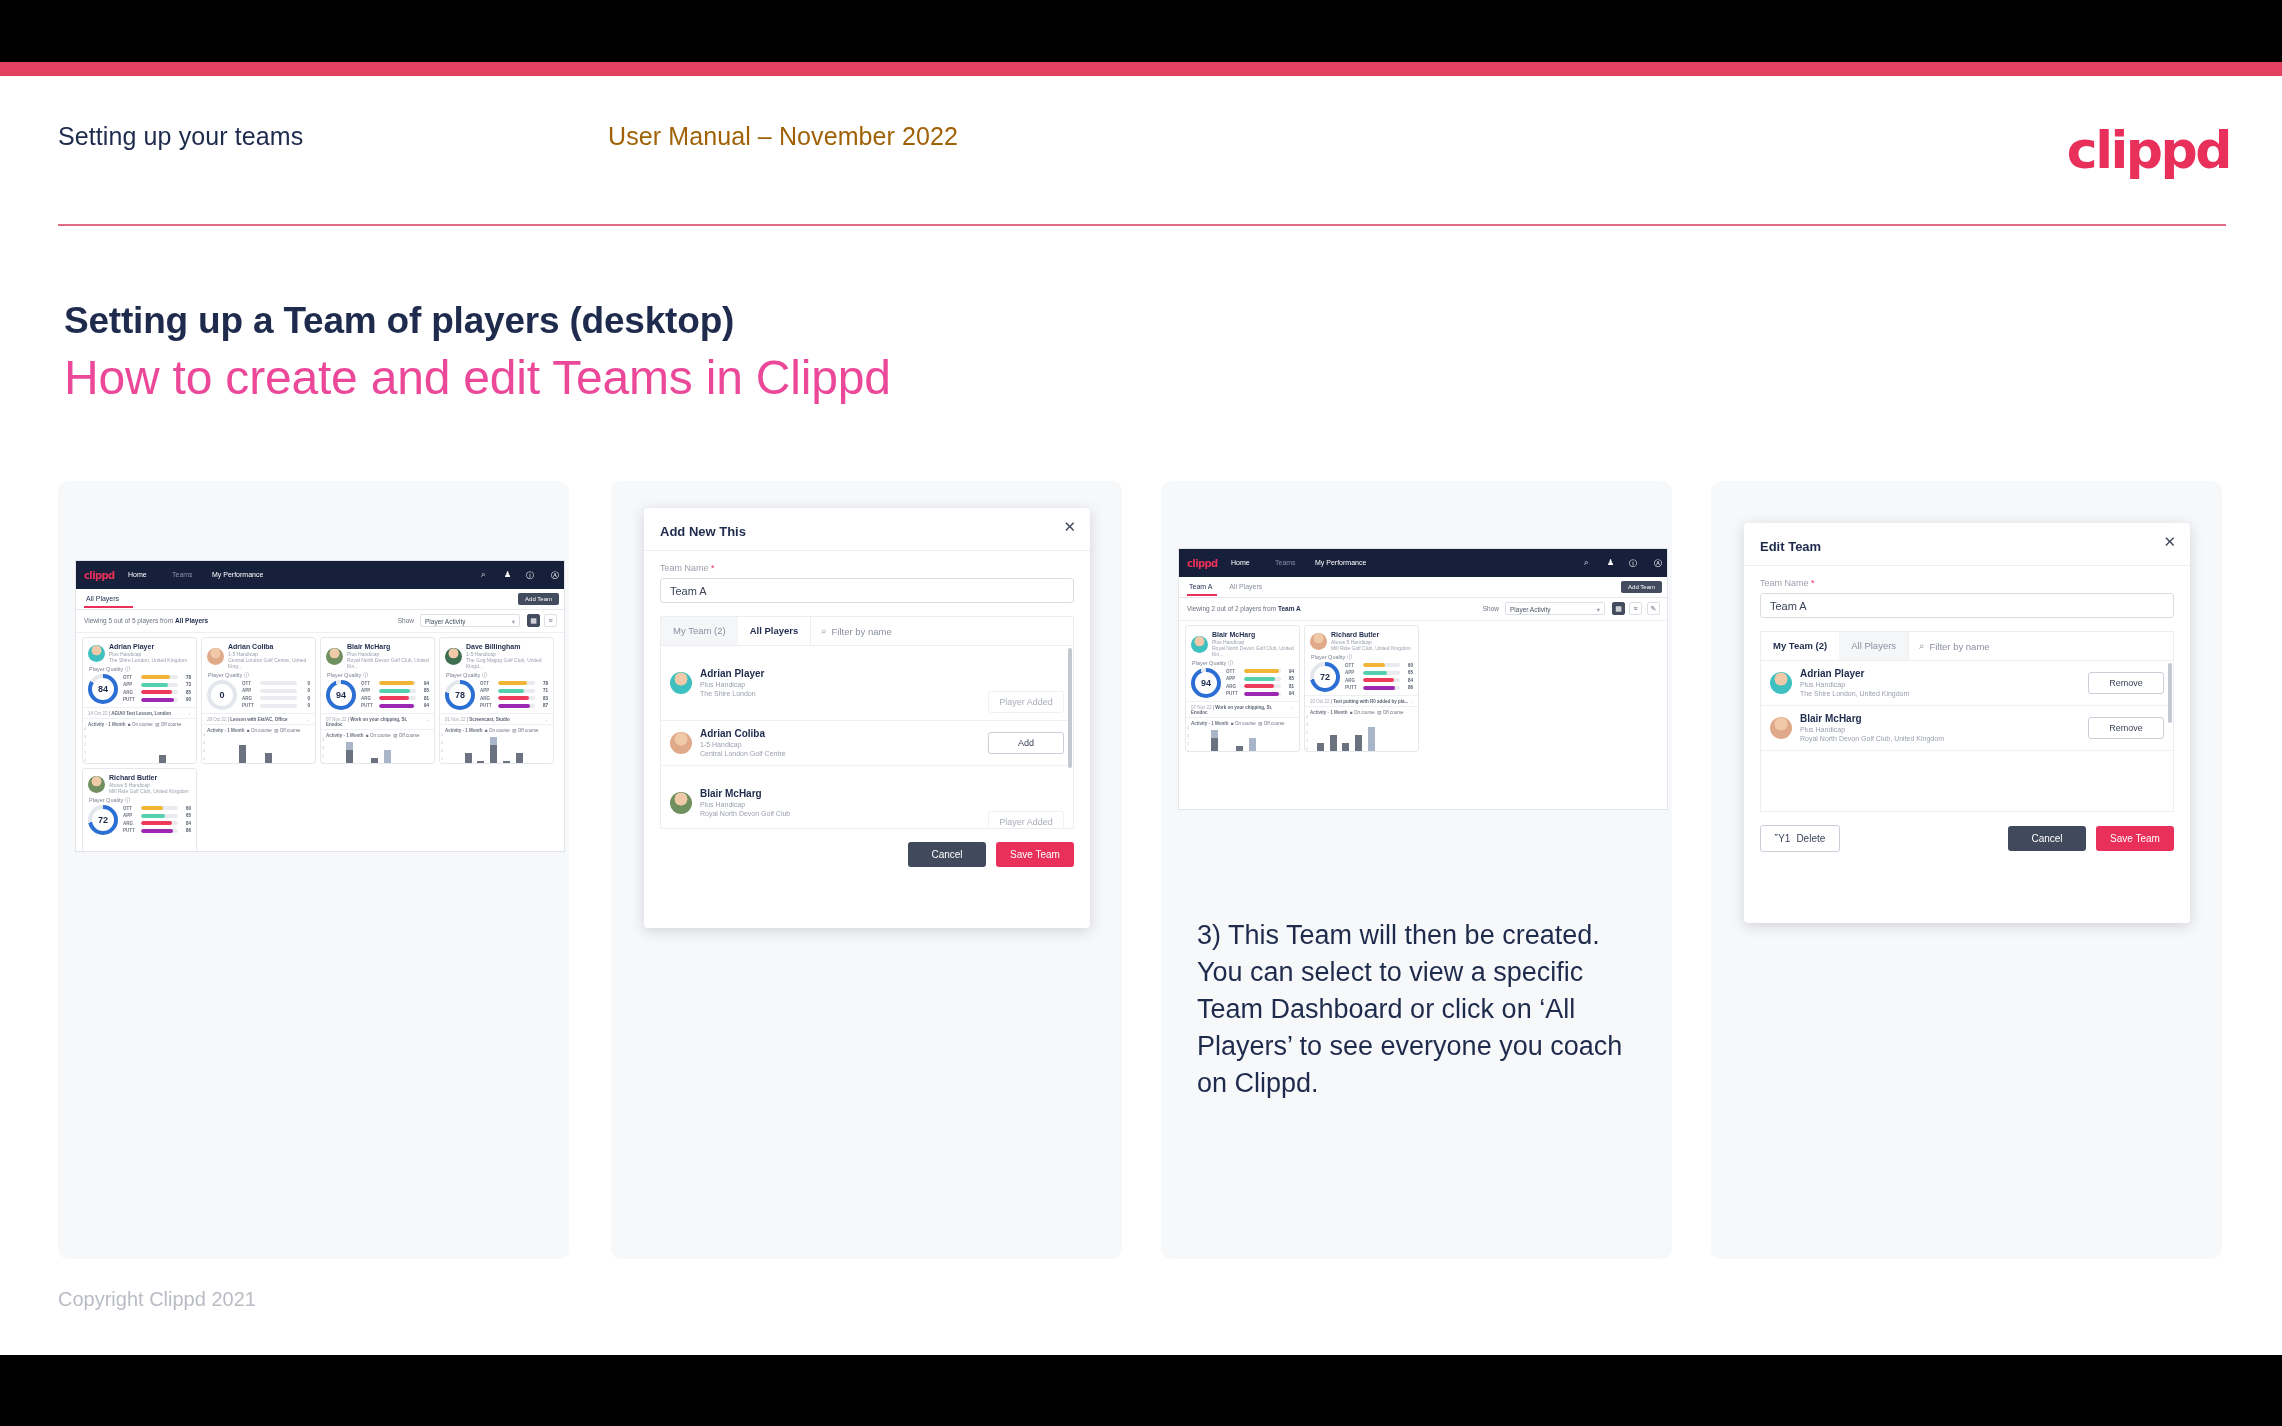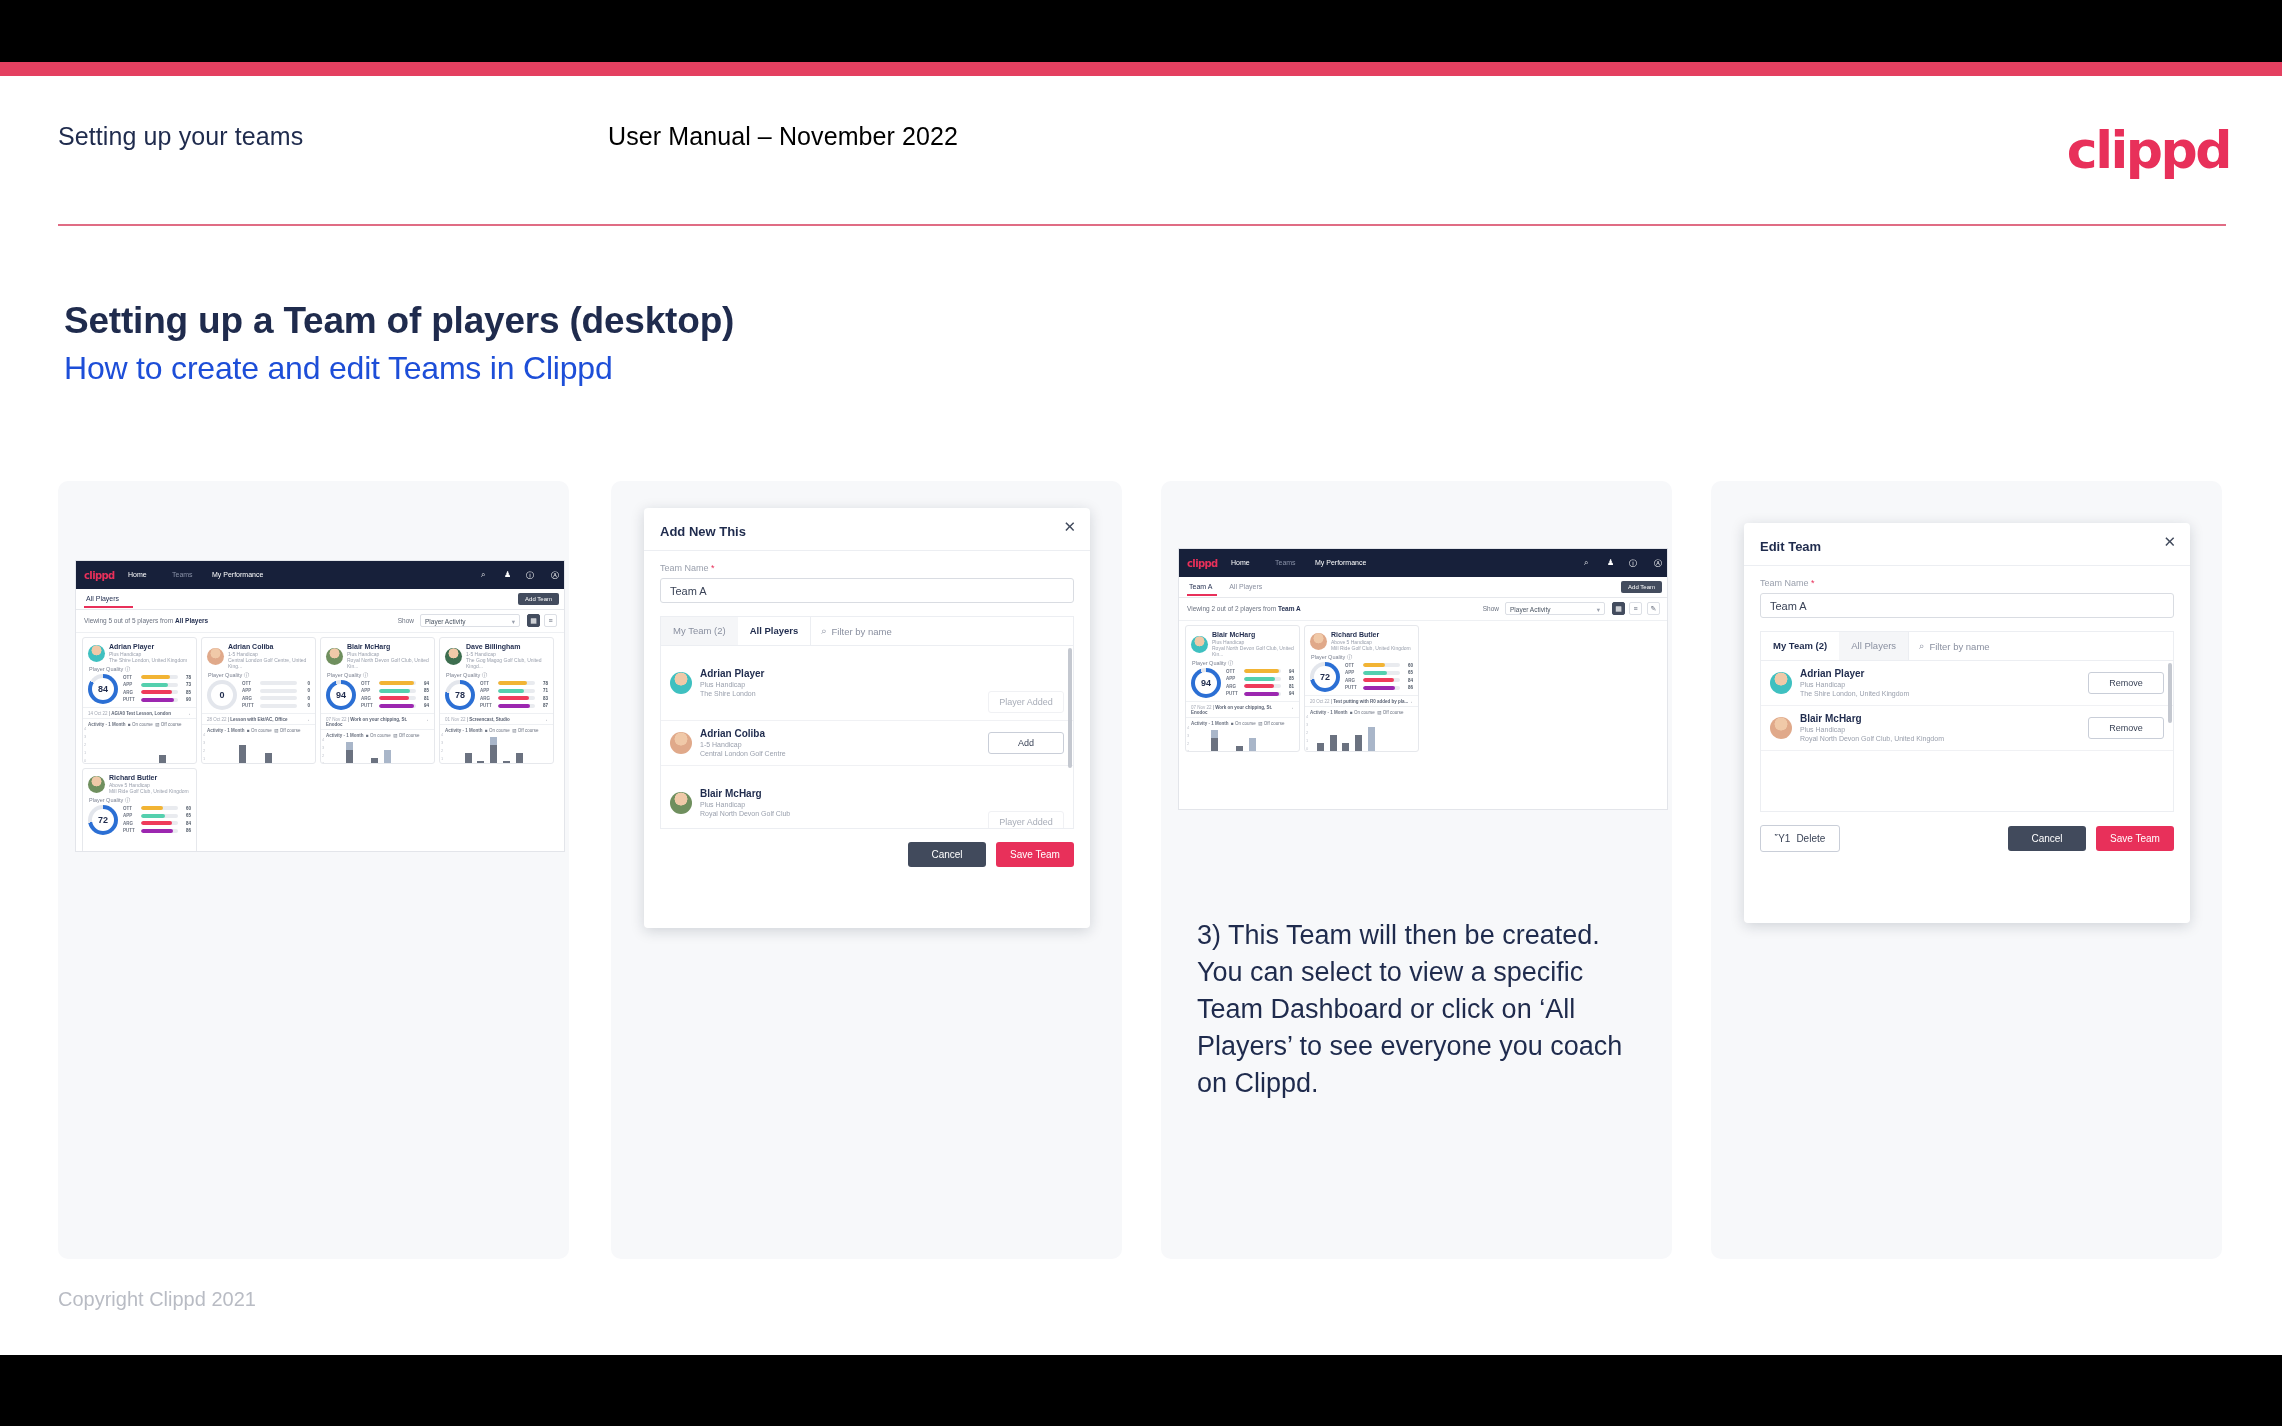--- a/index.html
+++ b/index.html
@@ -15,27 +15,27 @@
 
   
   .bar-top{position:absolute;left:0;top:0;width:2282px;height:62px;background:#000;}
   .bar-bottom{position:absolute;left:0;top:1355px;width:2282px;height:71px;background:#000;}
 
   
   .accent-strip{position:absolute;left:0;top:62px;width:2282px;height:14px;background:#e44060;}
 
   
   .hdr-left{position:absolute;left:58px;top:122px;font-size:25px;color:#1f2b4d;letter-spacing:.1px;}
-  .hdr-center{position:absolute;left:608px;top:122px;font-size:25px;color:#000000;letter-spacing:.1px;}
+  .hdr-center{position:absolute;left:608px;top:122px;font-size:25px;color:#a16207;letter-spacing:.1px;}
   .logo{position:absolute;right:52px;top:120px;font-size:52px;font-weight:700;color:#e8305a;letter-spacing:-2.5px;font-family:"DejaVu Sans",sans-serif;}
   .hdr-rule{position:absolute;left:58px;top:224px;width:2168px;height:2px;background:#e06c84;}
 
   
   .title{position:absolute;left:64px;top:300px;font-size:37px;font-weight:700;color:#1f2b4d;letter-spacing:-.2px;}
-  .subtitle{position:absolute;left:64px;top:350px;font-size:32px;font-weight:400;color:#1d4ed8;letter-spacing:-.2px;text-align:center;}
+  .subtitle{position:absolute;left:64px;top:350px;font-size:48px;font-weight:400;color:#ec4899;letter-spacing:-.2px;text-align:center;}
 
   
   .copyright{position:absolute;left:58px;top:1288px;font-size:20px;color:#b9bcc4;}
 
   
   .card{position:absolute;top:481px;width:511px;height:778px;background:#f7f8fa;border-radius:10px;}
   #card1{left:58px;}
   #card2{left:611px;}
   #card3{left:1161px;}
   #card4{left:1711px;}

